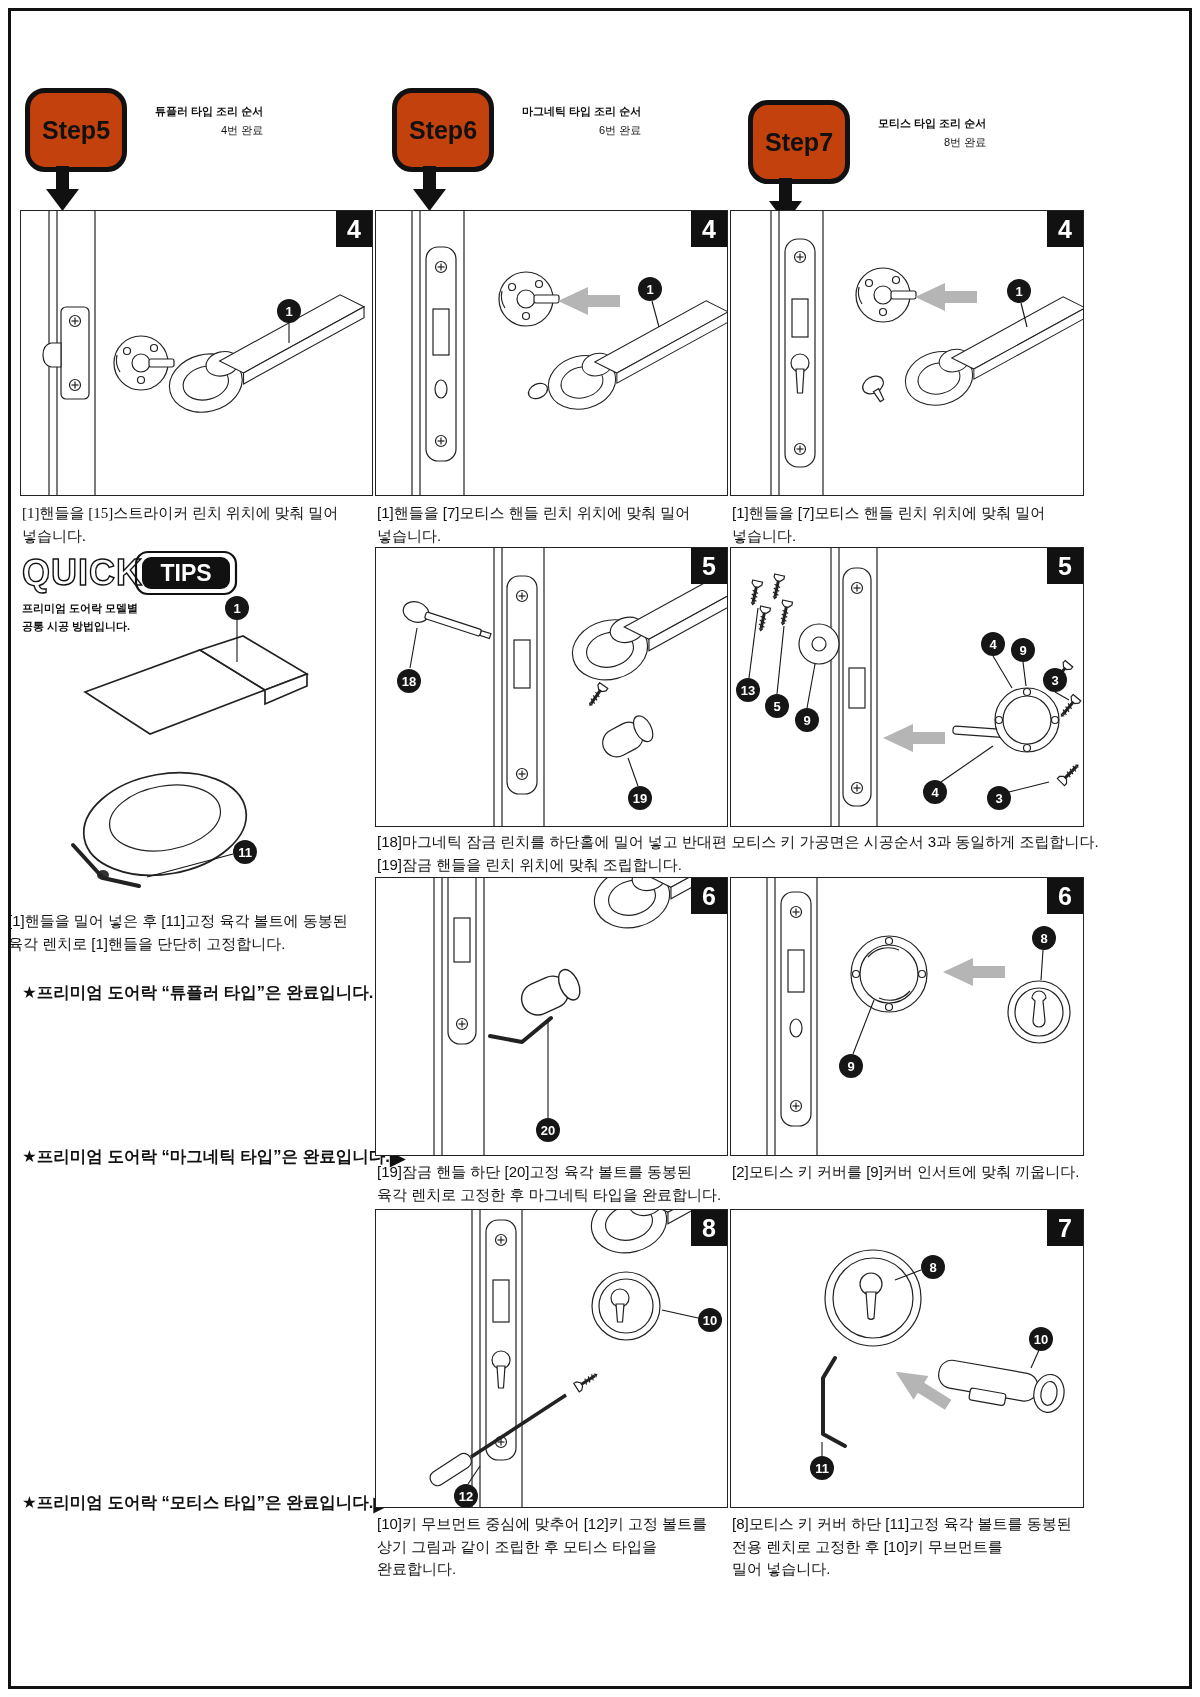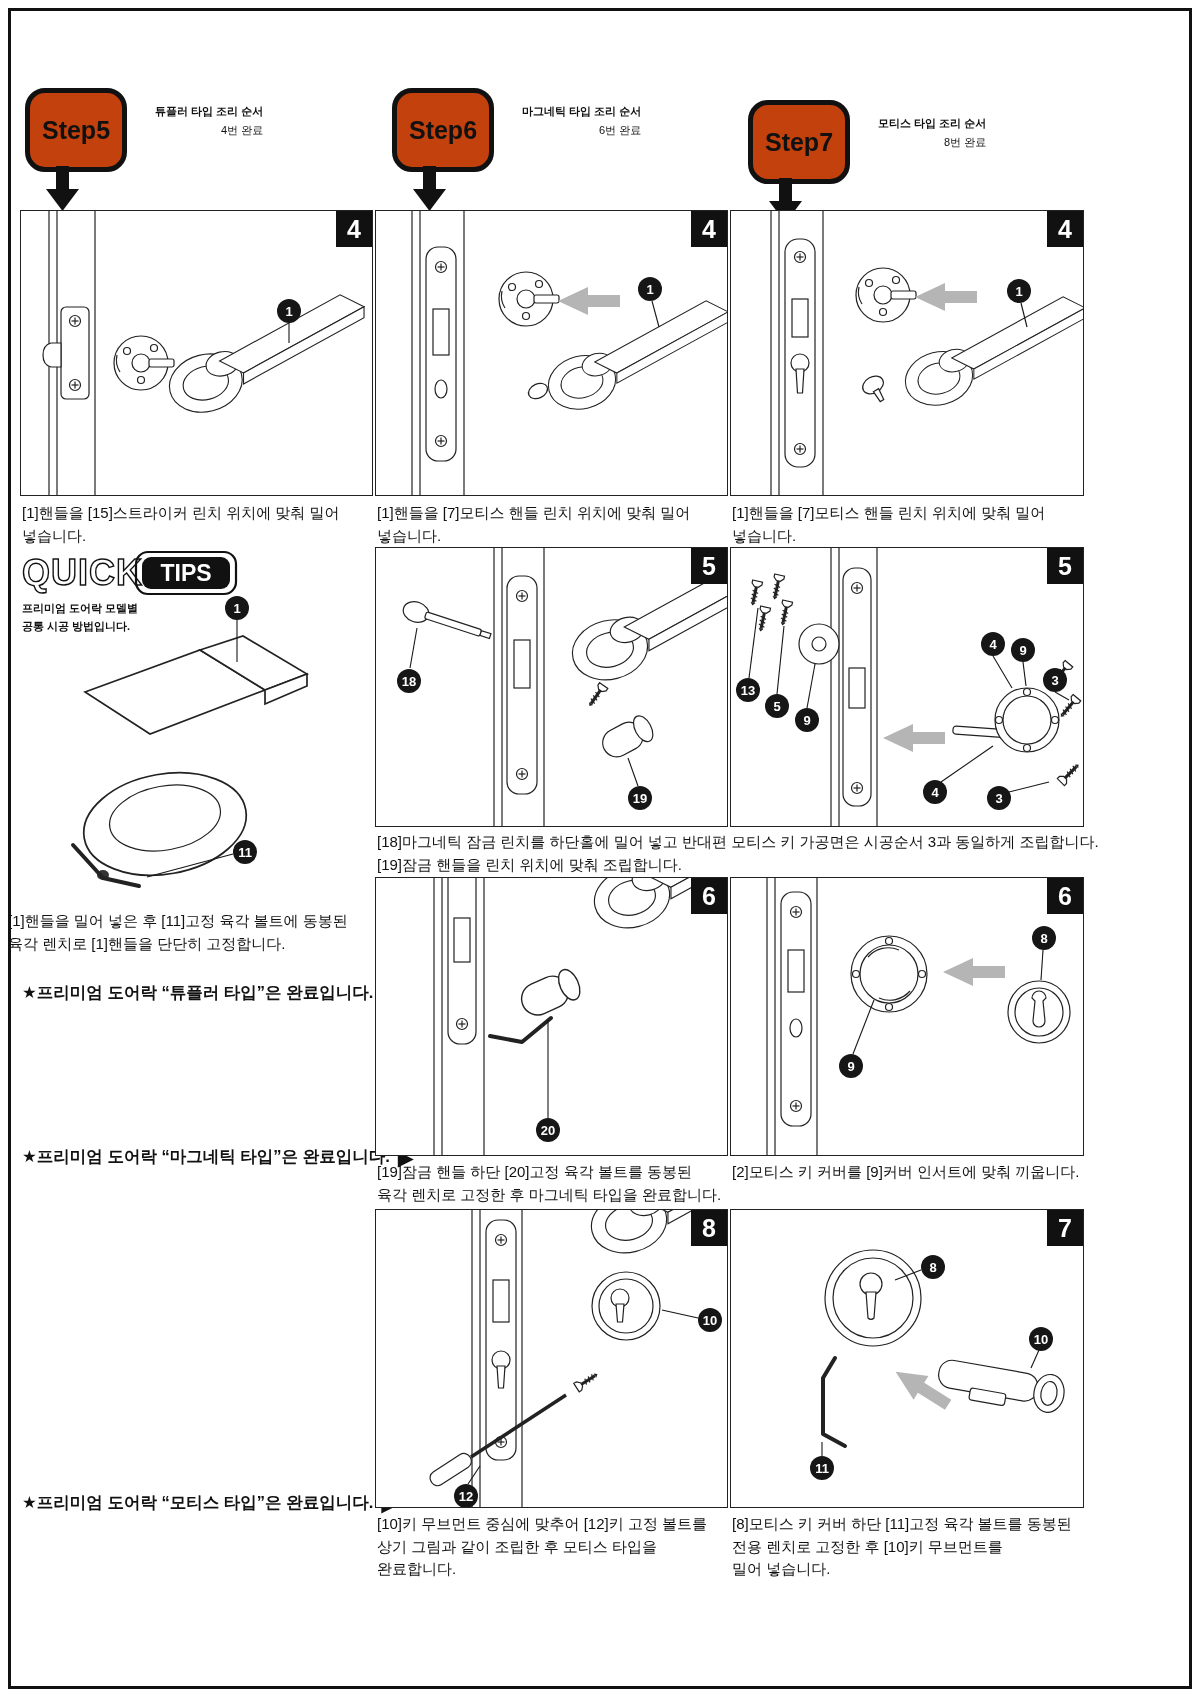--- a/index.html
+++ b/index.html
@@ -15,21 +15,21 @@
   .step-title{font-weight:bold;}
   .step-arrow{position:absolute;top:78px;left:16px;}
 
   
   .panel{position:absolute;border:1.5px solid #222;background:#fff;overflow:hidden;}
   .panel-num{position:absolute;top:0;right:0;width:36px;height:36px;background:#111;color:#fff;
              display:flex;align-items:center;justify-content:center;font-size:25px;font-weight:bold;z-index:5;}
   .art{position:absolute;left:0;top:0;width:100%;height:100%;}
 
   .caption{position:absolute;font-size:15px;line-height:1.5;color:#111;white-space:pre-line;}
-  .note{position:absolute;font-size:16.5px;font-weight:bold;display:flex;align-items:center;gap:8px;white-space:nowrap;}
+  .note{position:absolute;font-size:16.5px;font-weight:bold;display:flex;align-items:center;white-space:nowrap;}
   .note .tri{font-size:21px;line-height:1;}
 
   .intro{position:absolute;font-size:11px;font-weight:bold;line-height:1.6;white-space:pre-line;z-index:2;}
 
   
   .ln{stroke:#222;fill:none;stroke-width:1.2;}
   .fw{fill:#fff;stroke:#222;stroke-width:1.2;}
   .fw2{fill:#fff;stroke:#222;stroke-width:1.7;}
   .wrench{fill:none;stroke:#222;stroke-width:4;stroke-linecap:round;stroke-linejoin:round;}
   .leader{stroke:#161616;stroke-width:1.1;}
@@ -213,21 +213,21 @@
       </g>
       <use href="#sym-handle" transform="translate(174,62) scale(0.85)"></use>
       <line class="leader" x1="290" y1="92" x2="296" y2="116"></line>
       <g class="callout" transform="translate(288,80)">
         <circle r="12"></circle>
           <text dy="4.5">1</text>
       </g>
     </svg>
   </div>
 
-  <div class="caption" style="left:22px;top:502px;width:348px;">[1]핸들을 [15]스트라이커 린치 위치에 맞춰 밀어
+  <div class="caption" style="left:22px;top:502px;width:348px;font-family:Liberation Serif, serif;">[1]핸들을 [15]스트라이커 린치 위치에 맞춰 밀어
 넣습니다.</div>
   <div class="caption" style="left:377px;top:502px;width:348px;">[1]핸들을 [7]모티스 핸들 린치 위치에 맞춰 밀어
 넣습니다.</div>
   <div class="caption" style="left:732px;top:502px;width:348px;">[1]핸들을 [7]모티스 핸들 린치 위치에 맞춰 밀어
 넣습니다.</div>
 
   <svg style="position:absolute;left:20px;top:548px;" width="225" height="50">
     <text x="2" y="37" font-size="36" font-weight="bold" fill="#fff" stroke="#111" stroke-width="1.4" letter-spacing="1">QUICK</text>
     <rect x="116" y="4" width="100" height="42" rx="12" fill="none" stroke="#111" stroke-width="2.2"></rect>
     <rect x="122" y="9" width="88" height="32" rx="9" fill="#111"></rect>

